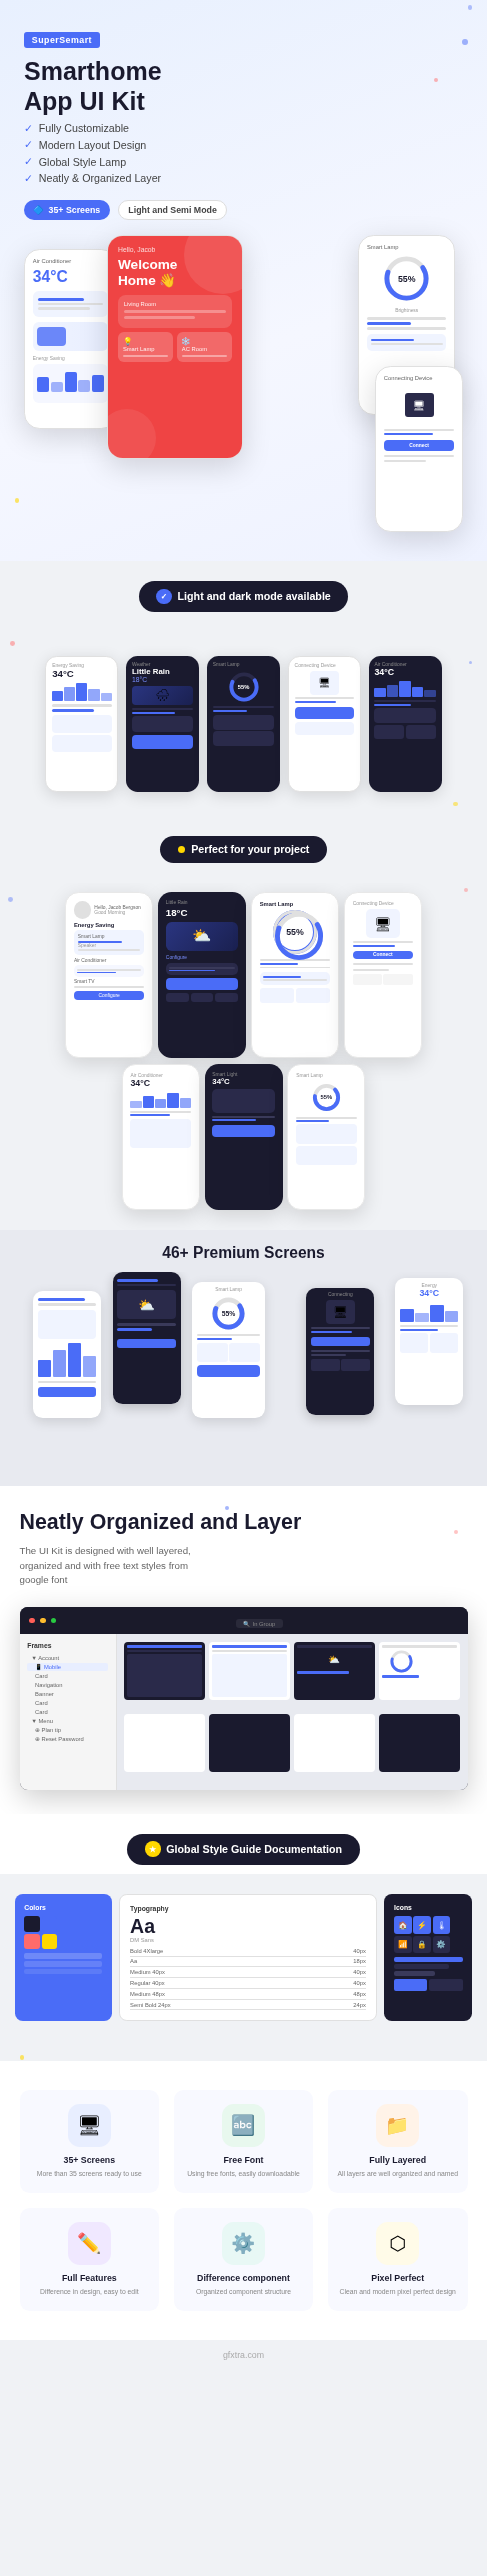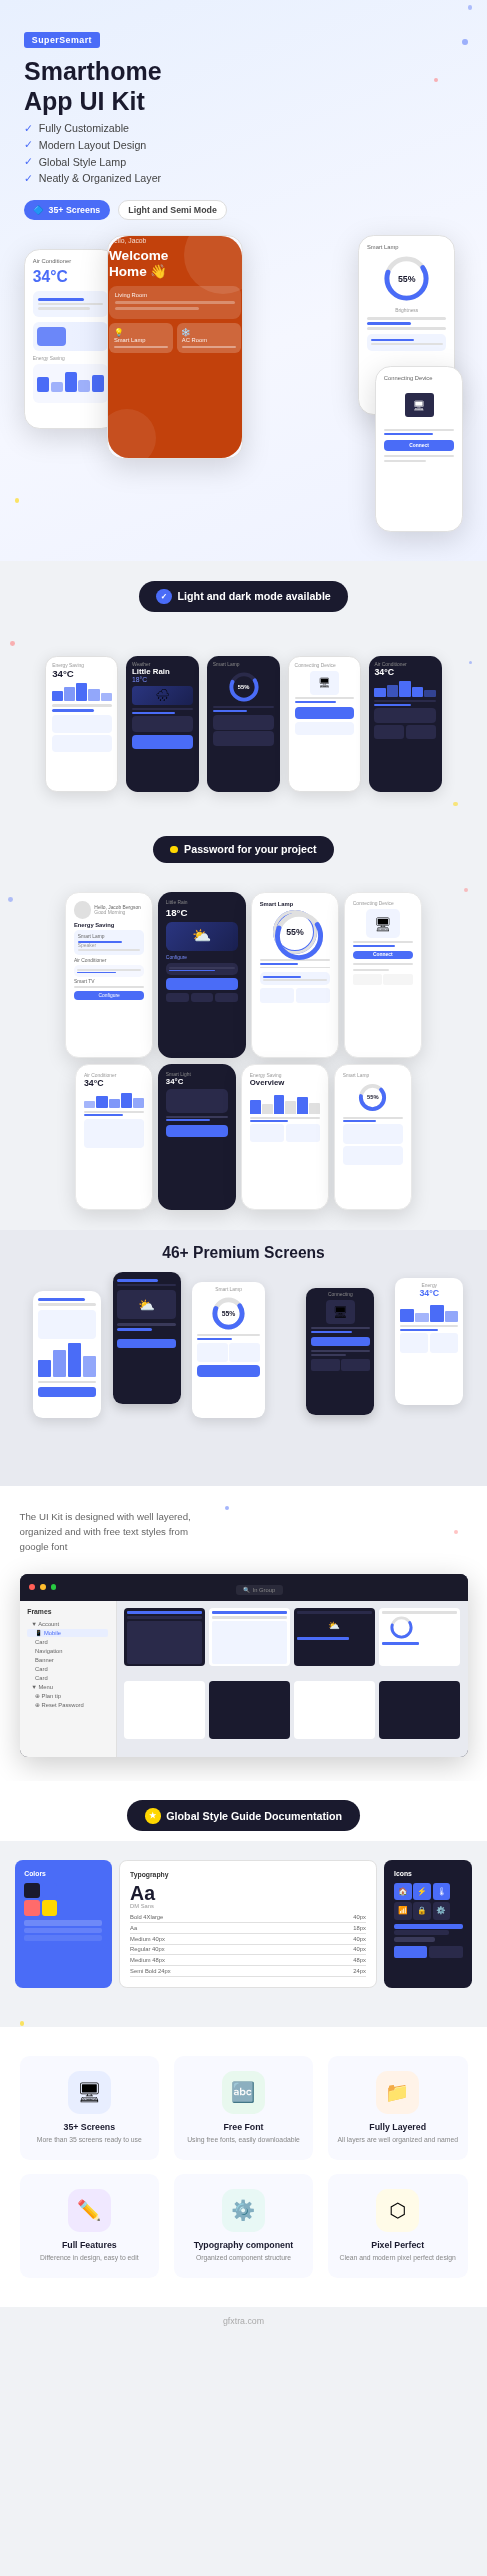--- a/index.html
+++ b/index.html
@@ -484,21 +484,21 @@
               <div style="flex:1;background:#4a6cf7;border-radius:1.9px;height:80%;"></div>
               <div style="flex:1;background:#4a6cf7;border-radius:1.9px;height:50%;opacity:0.5;"></div>
               <div style="flex:1;background:#4a6cf7;border-radius:1.9px;height:70%;"></div>
             </div>
           </div>
         </div>
       </div>
     </div>
 
     <div class="phone-mock phone-main" style="width:136px;height:224px;top:4.9px;left:83px;z-index:2;">
-      <div style="background:#c2410c;height:100%;border-radius:21px;padding:1px;position:relative;overflow:hidden;">
+      <div style="background:#ef4444;height:100%;border-radius:2px;padding:10px;position:relative;overflow:hidden;">
         <div style="position:absolute;top:-19.5px;right:-19.5px;width:78px;height:78px;background:rgba(255,255,255,0.1);border-radius:50%;"></div>
         <div style="position:absolute;bottom:-9.7px;left:-9.7px;width:58px;height:58px;background:rgba(255,255,255,0.08);border-radius:50%;"></div>
         <div style="font-size:6.8px;color:rgba(255,255,255,0.8);margin-bottom:3.9px;">Hello, Jacob</div>
         <div style="font-size:13.6px;font-weight:800;color:white;margin-bottom:7.8px;">Welcome<br>Home 👋</div>
         <div style="background:rgba(255,255,255,0.15);border-radius:7.8px;padding:5.8px;margin-bottom:4.9px;">
           <div style="font-size:5.8px;color:rgba(255,255,255,0.9);">Living Room</div>
           <div style="height:2.9px;background:rgba(255,255,255,0.3);border-radius:1.9px;margin:2.9px 0;"></div>
           <div style="height:2.9px;background:rgba(255,255,255,0.3);border-radius:1.9px;width:70%;margin:2.9px 0;"></div>
         </div>
         <div style="display:grid;grid-template-columns:1fr 1fr;gap:3.9px;">
@@ -653,21 +653,21 @@
           <div style="flex:1;height:13.6px;background:#2a2a4a;border-radius:2.9px;"></div>
         </div>
       </div>
     </div>
   </div>
 </div>
 
 <div class="section-badge">
   <div class="badge-pill-yellow">
     <div class="dot-yellow"></div>
-    <span>Password for your project</span>
+    <span>Perfect for your project</span>
   </div>
 </div>
 
 <div class="section-wrapper perfect-section">
   <div style="position:absolute;top:14.6px;left:7.8px;width:4.9px;height:4.9px;background:#4a6cf7;border-radius:50%;opacity:0.4;"></div>
   <div style="position:absolute;top:4.9px;right:19.5px;width:3.9px;height:3.9px;background:#ff6b6b;border-radius:50%;opacity:0.4;"></div>
 
   <div style="display:flex;gap:4.9px;justify-content:center;margin-bottom:5.8px;">
 
     <div class="phone-tall phone-tall-light">
@@ -786,40 +786,20 @@
       <div class="pt-content">
         <div style="font-size:4.9px;color:#888;">Smart Light</div>
         <div style="font-size:7.8px;font-weight:700;color:white;">34°C</div>
         <div style="background:#2a2a4a;border-radius:4.9px;padding:2.9px;margin:2.9px 0;height:24px;"></div>
         <div style="height:1.9px;background:#3a3a5a;border-radius:1px;margin:1px 0;"></div>
         <div style="height:1.9px;background:#4a6cf7;border-radius:1px;width:70%;margin:1px 0;"></div>
         <div style="background:#4a6cf7;border-radius:3.9px;height:11.7px;margin-top:4.9px;"></div>
       </div>
     </div>
 
-    <div class="phone-tall phone-tall-light" style="width:88px;height:146px;">
-      <div class="pt-content">
-        <div style="font-size:4.9px;color:#999;">Energy Saving</div>
-        <div style="font-size:7.8px;font-weight:800;color:#1a1a2e;">Overview</div>
-        <div style="display:flex;gap:1px;align-items:flex-end;height:24px;margin:2.9px 0;">
-          <div style="flex:1;background:#4a6cf7;border-radius:1px 1px 0 0;height:60%;"></div>
-          <div style="flex:1;background:#e0e0e0;border-radius:1px 1px 0 0;height:40%;"></div>
-          <div style="flex:1;background:#4a6cf7;border-radius:1px 1px 0 0;height:80%;"></div>
-          <div style="flex:1;background:#e0e0e0;border-radius:1px 1px 0 0;height:55%;"></div>
-          <div style="flex:1;background:#4a6cf7;border-radius:1px 1px 0 0;height:70%;"></div>
-          <div style="flex:1;background:#e0e0e0;border-radius:1px 1px 0 0;height:45%;"></div>
-        </div>
-        <div style="height:1.9px;background:#e0e0e0;border-radius:1px;margin:1px 0;"></div>
-        <div style="height:1.9px;background:#4a6cf7;border-radius:1px;width:55%;margin:1px 0;"></div>
-        <div style="display:grid;grid-template-columns:1fr 1fr;gap:1.9px;margin-top:2.9px;">
-          <div style="background:#f0f4ff;border-radius:2.9px;height:17.5px;"></div>
-          <div style="background:#f0f4ff;border-radius:2.9px;height:17.5px;"></div>
-        </div>
-      </div>
-    </div>
 
     <div class="phone-tall phone-tall-light" style="width:78px;height:146px;">
       <div class="pt-content">
         <div style="font-size:4.9px;color:#999;">Smart Lamp</div>
         <div style="position:relative;width:31px;height:31px;margin:3.9px auto;">
           <svg viewBox="0 0 32 32" width="31" height="31">
             <circle cx="16" cy="16" r="12" fill="none" stroke="#e0e0e0" stroke-width="4"></circle>
             <circle cx="16" cy="16" r="12" fill="none" stroke="#4a6cf7" stroke-width="4" stroke-dasharray="48 27" stroke-dashoffset="9" stroke-linecap="round"></circle>
           </svg>
           <div style="position:absolute;top:50%;left:50%;transform:translate(-50%,-50%);font-size:5.8px;font-weight:800;color:#1a1a2e;">55%</div>
@@ -923,20 +903,22 @@
     </div>
   </div>
 </div>
 
 <div class="organized-section">
   <div style="position:relative;">
     <div style="position:absolute;top:-4.9px;left:205px;width:4.9px;height:4.9px;background:#4a6cf7;border-radius:50%;opacity:0.5;"></div>
     <div style="position:absolute;top:19.5px;right:9.7px;width:3.9px;height:3.9px;background:#ff6b6b;border-radius:50%;opacity:0.4;"></div>
   </div>
 
+  <h2 class="org-title">Neatly Organized
+and Layer</h2>
   <p class="org-desc">The UI Kit is designed with well layered, organized and with free text styles from google font</p>
 
   <div class="figma-mockup">
     <div class="figma-top-bar">
       <div class="figma-dot figma-dot-red"></div>
       <div class="figma-dot figma-dot-yellow"></div>
       <div class="figma-dot figma-dot-green"></div>
       <div style="flex:1;text-align:center;">
         <div style="background:#2a2a3a;border-radius:2.9px;padding:1.9px 7.8px;font-size:5.8px;color:#888;display:inline-block;">🔍 In Group</div>
       </div>
@@ -1115,21 +1097,21 @@
         <span style="font-size:19.5px;">✏️</span>
       </div>
       <div class="feature-name">Full Features</div>
       <div class="feature-desc">Difference in design, easy to edit</div>
     </div>
 
     <div class="feature-card">
       <div class="feature-icon-wrap fi-teal">
         <span style="font-size:19.5px;">⚙️</span>
       </div>
-      <div class="feature-name">Typography component</div>
+      <div class="feature-name">Difference component</div>
       <div class="feature-desc">Organized component structure</div>
     </div>
 
     <div class="feature-card">
       <div class="feature-icon-wrap fi-yellow">
         <span style="font-size:19.5px;">⬡</span>
       </div>
       <div class="feature-name">Pixel Perfect</div>
       <div class="feature-desc">Clean and modern pixel perfect design</div>
     </div>

